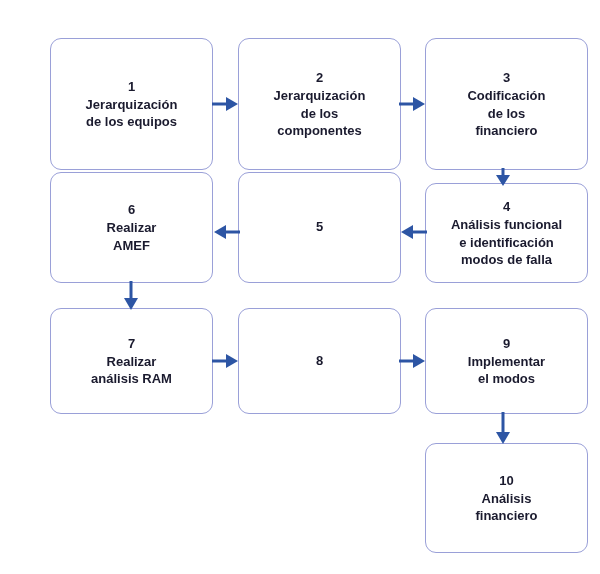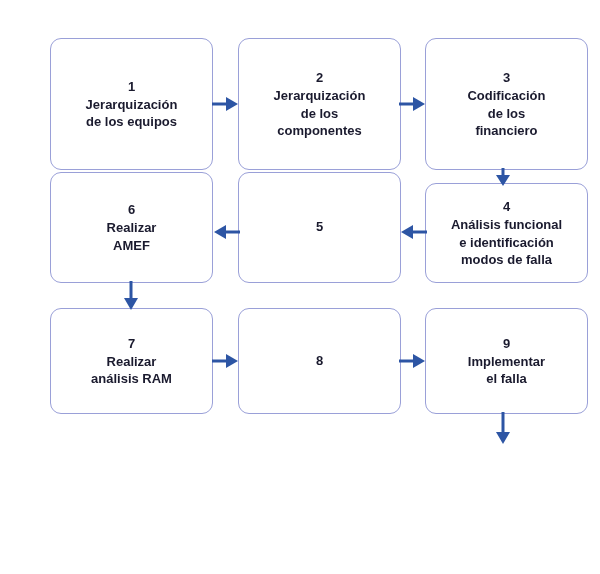--- a/index.html
+++ b/index.html
@@ -100,23 +100,28 @@
 análisis RAM</span>
   </div>
 
   <div class="node" style="left:238px; top:308px; width:163px; height:106px;">
     <span class="num">8</span>
   </div>
 
   <div class="node" style="left:425px; top:308px; width:163px; height:106px;">
     <span class="num">9</span>
     <span class="label">Implementar
-el falla</span>
+el modos</span>
   </div>
 
+  <div class="node" style="left:425px; top:443px; width:163px; height:110px;">
+    <span class="num">10</span>
+    <span class="label">Análisis
+financiero</span>
+  </div>
 
   <div class="arrow" style="left:212px; top:95px; width:28px; height:18px;">
     <svg width="28" height="18" viewBox="0 0 28 18">
       <path d="M0 9 L16 9" stroke="#2d55a4" stroke-width="3" fill="none"></path>
       <path d="M14 2 L26 9 L14 16 Z" fill="#2d55a4"></path>
     </svg>
   </div>
 
   <div class="arrow" style="left:399px; top:95px; width:28px; height:18px;">
     <svg width="28" height="18" viewBox="0 0 28 18">

